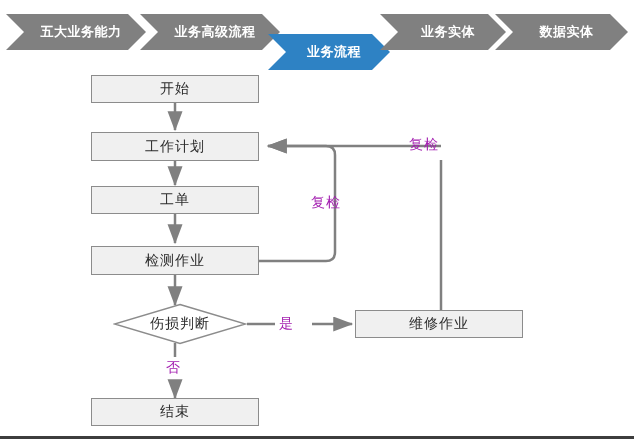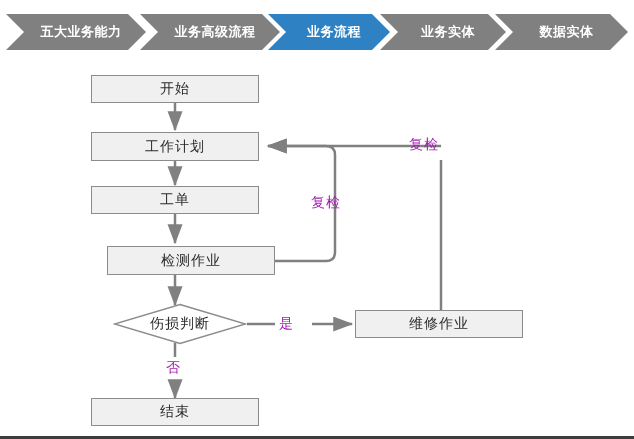--- a/index.html
+++ b/index.html
@@ -40,21 +40,21 @@
     justify-content: center;
     color: #ffffff;
     font-size: 13px;
     font-weight: bold;
     letter-spacing: 0.5px;
     box-sizing: border-box;
     -webkit-clip-path: polygon(0 0, calc(100% - 18px) 0, 100% 50%, calc(100% - 18px) 100%, 0 100%, 18px 50%);
     clip-path: polygon(0 0, calc(100% - 18px) 0, 100% 50%, calc(100% - 18px) 100%, 0 100%, 18px 50%);
   }
   .chev.normal { background: #808080; }
-  .chev.active { background: #2e82c4; }
+  .chev.active { background: #2e82c4; margin-top: 20px; }
   .chev-label { padding-left: 10px; }
 
   
   #flow {
     position: absolute;
     left: 0;
     top: 0;
     width: 521px;
     height: 439px;
     padding-left: 32px;
@@ -163,21 +163,21 @@
     </div>
 
     <div class="node" style="left:91px; top:132px; width:168px; height:29px;font-family:Liberation Serif, serif;">
       <span>工作计划</span>
     </div>
 
     <div class="node" style="left:91px; top:186px; width:168px; height:28px;justify-content:center;">
       <span>工单</span>
     </div>
 
-    <div class="node" style="left:107px; top:246px; width:168px; height:29px;">
+    <div class="node" style="left:91px; top:246px; width:168px; height:29px;">
       <span>检测作业</span>
     </div>
 
     <div class="diamond-wrap" style="left:113px; top:303px; width:134px; height:42px;">
       <svg class="diamond-svg" width="134" height="42" viewBox="0 0 134 42" xmlns="http://www.w3.org/2000/svg">
         <polygon points="67,1.5 132.5,21 67,40.5 1.5,21" fill="#ffffff" stroke="#8c8c8c" stroke-width="1.5"></polygon>
       </svg>
       <span class="diamond-text">伤损判断</span>
     </div>
 

